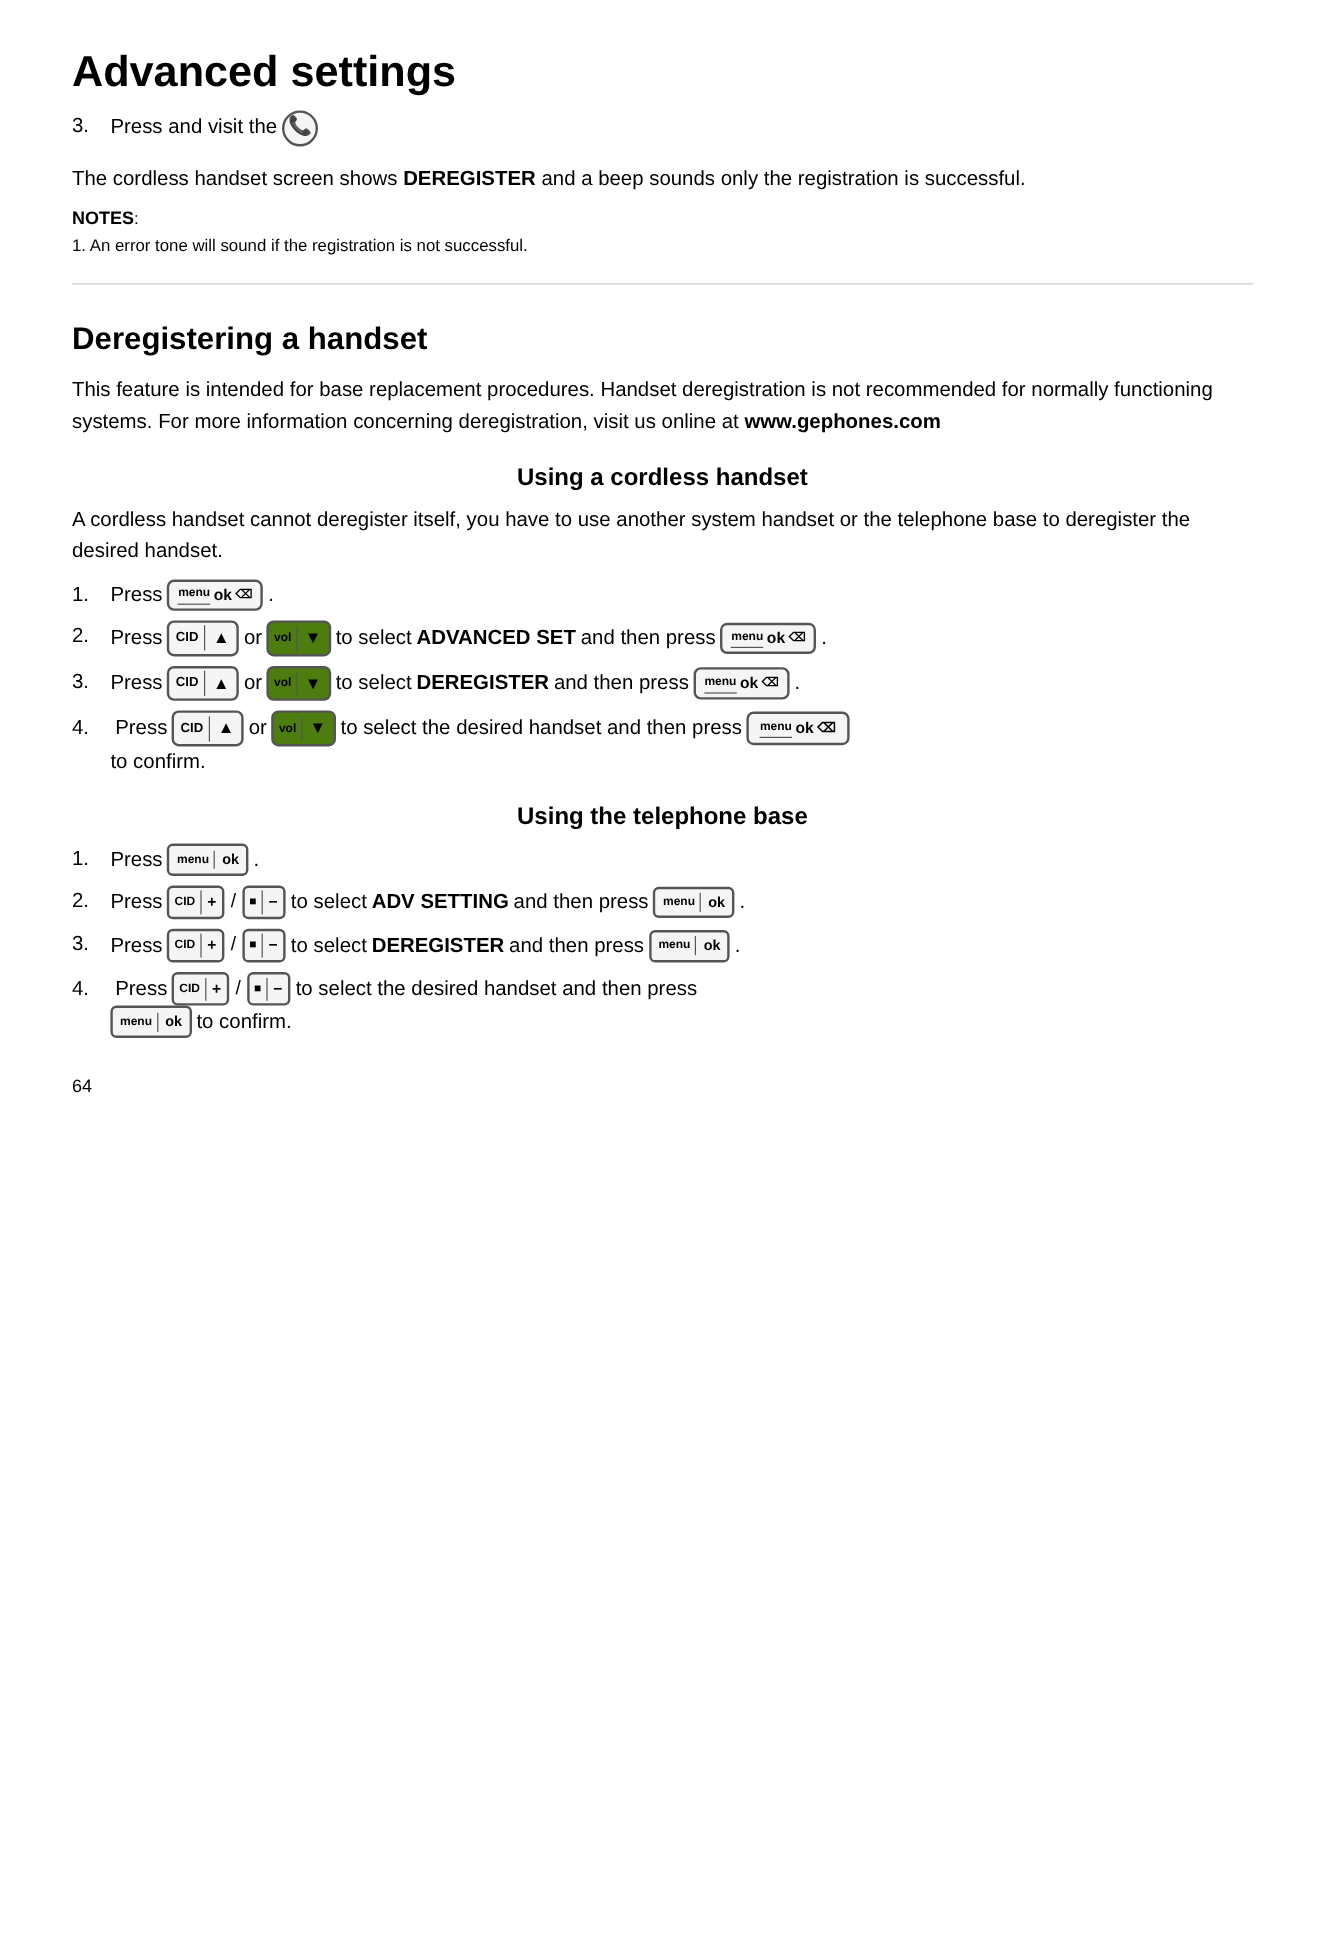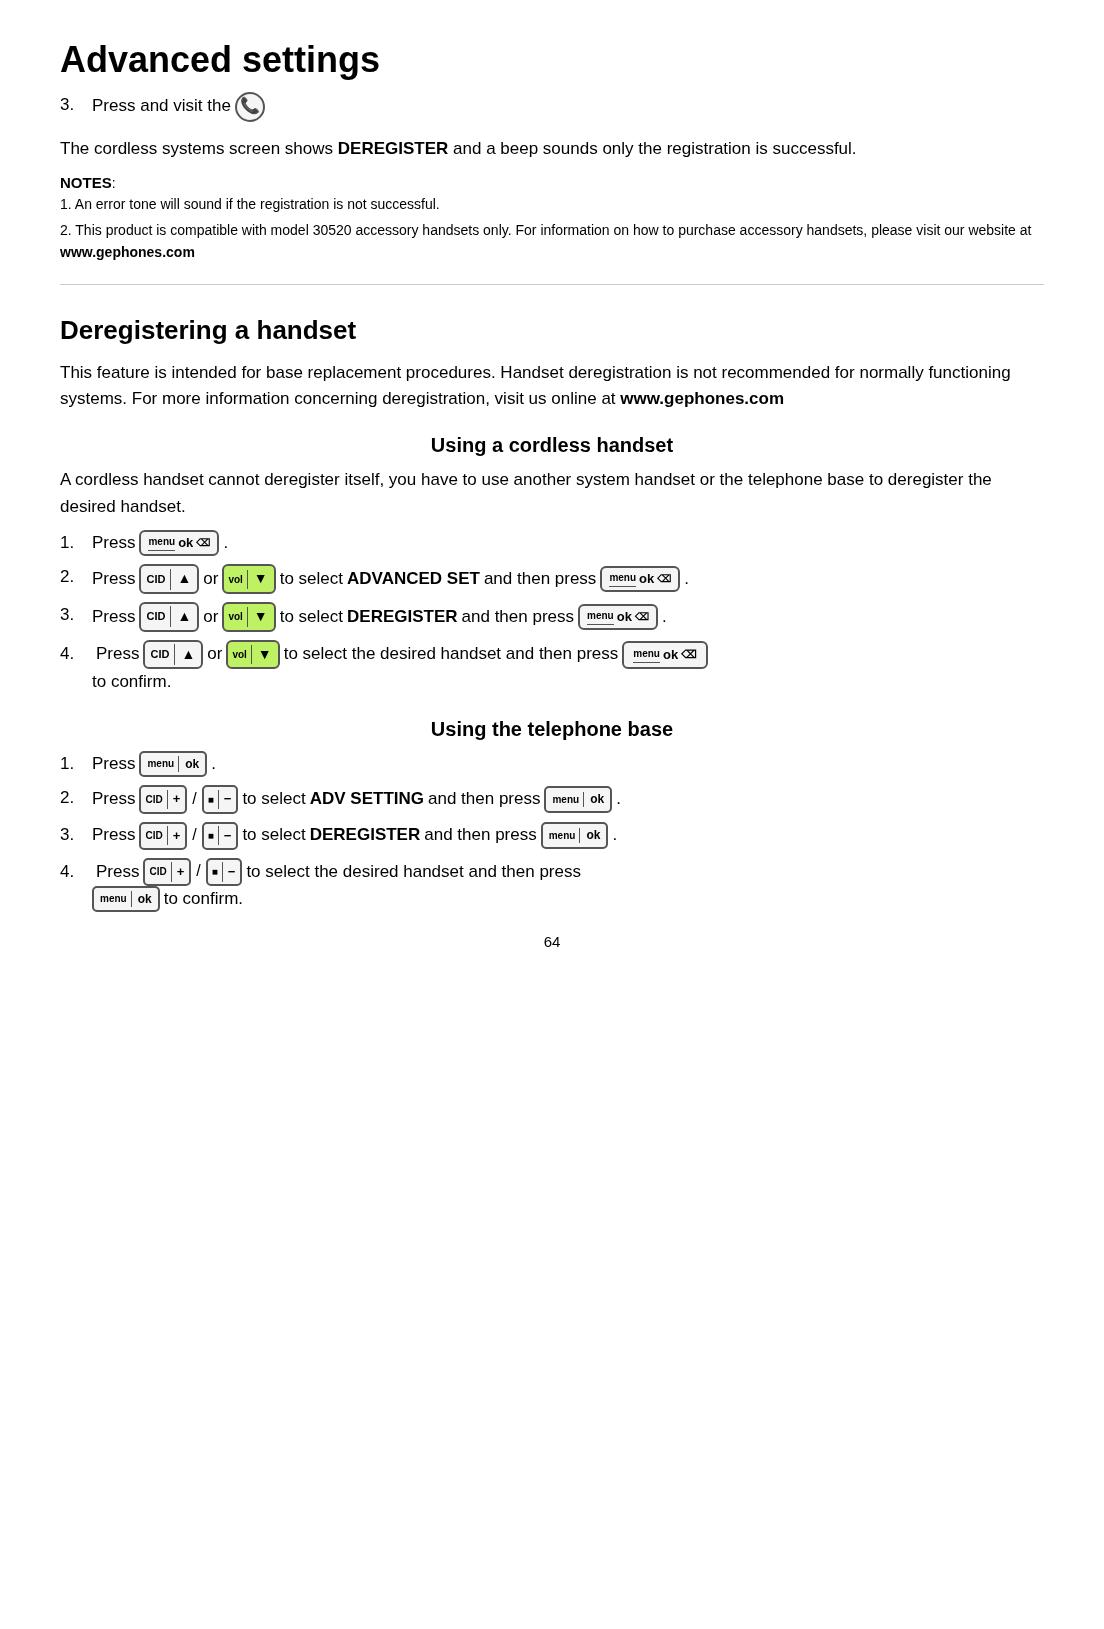--- a/index.html
+++ b/index.html
@@ -150,21 +150,21 @@
 
     
     .btn-vol {
       display: inline-flex;
       align-items: center;
       border: 2px solid #555;
       border-radius: 6px;
       overflow: hidden;
       vertical-align: middle;
       font-size: 12px;
-      background: #bef264;
+      background: #4d7c0f;
       white-space: nowrap;
     }
 
     .btn-vol-label {
       padding: 2px 4px;
       font-size: 10px;
       font-weight: bold;
       border-right: 1px solid #555;
     }
 
@@ -224,23 +224,22 @@
       margin-left: 32px;
       font-size: 17px;
       line-height: 1.55;
       display: flex;
       align-items: center;
       flex-wrap: wrap;
       gap: 4px;
     }
 
     .page-footer {
-      text-align: center;
       font-size: 15px;
-      margin-top: 21px;
+      margin-top: 32px;
     }
 
     .divider {
       border: none;
       border-top: 1px solid #ccc;
       margin: 20px 0 20px 0;
     }
 
     strong { font-weight: bold; }
   </style>
@@ -254,32 +253,28 @@
     <span class="step-num">3.</span>
     <span class="step-content">
       <span>Press and visit the</span>
 
       <span style="display:inline-flex;align-items:center;border:2px solid #555;border-radius:50%;width:30px;height:30px;justify-content:center;background:#f5f5f5;font-size:16px;">📞</span>
     </span>
   </li>
 </ol>
 
 <p>
-  <span>The cordless systems screen shows</span>
+  <span>The cordless handset screen shows</span>
   <strong> <span>DEREGISTER</span></strong>
   <span> <span>and a beep sounds only the registration is successful.</span></span>
 </p>
 
 <div class="notes-block">
   <span class="notes-label">NOTES</span><span>:</span>
   <p>1. An error tone will sound if the registration is not successful.</p>
-  <p>
-    <span>2. This product is compatible with model 30520 accessory handsets only. For information on how to purchase accessory handsets, please visit our website at</span>
-    <strong> <span>www.gephones.com</span></strong>
-  </p>
 </div>
 
 <hr class="divider">
 
 <h2>Deregistering a handset</h2>
 
 <p>
   <span>This feature is intended for base replacement procedures. Handset deregistration is not recommended for normally functioning systems. For more information concerning deregistration, visit us online at</span>
   <strong> <span>www.gephones.com</span></strong>
 </p>

